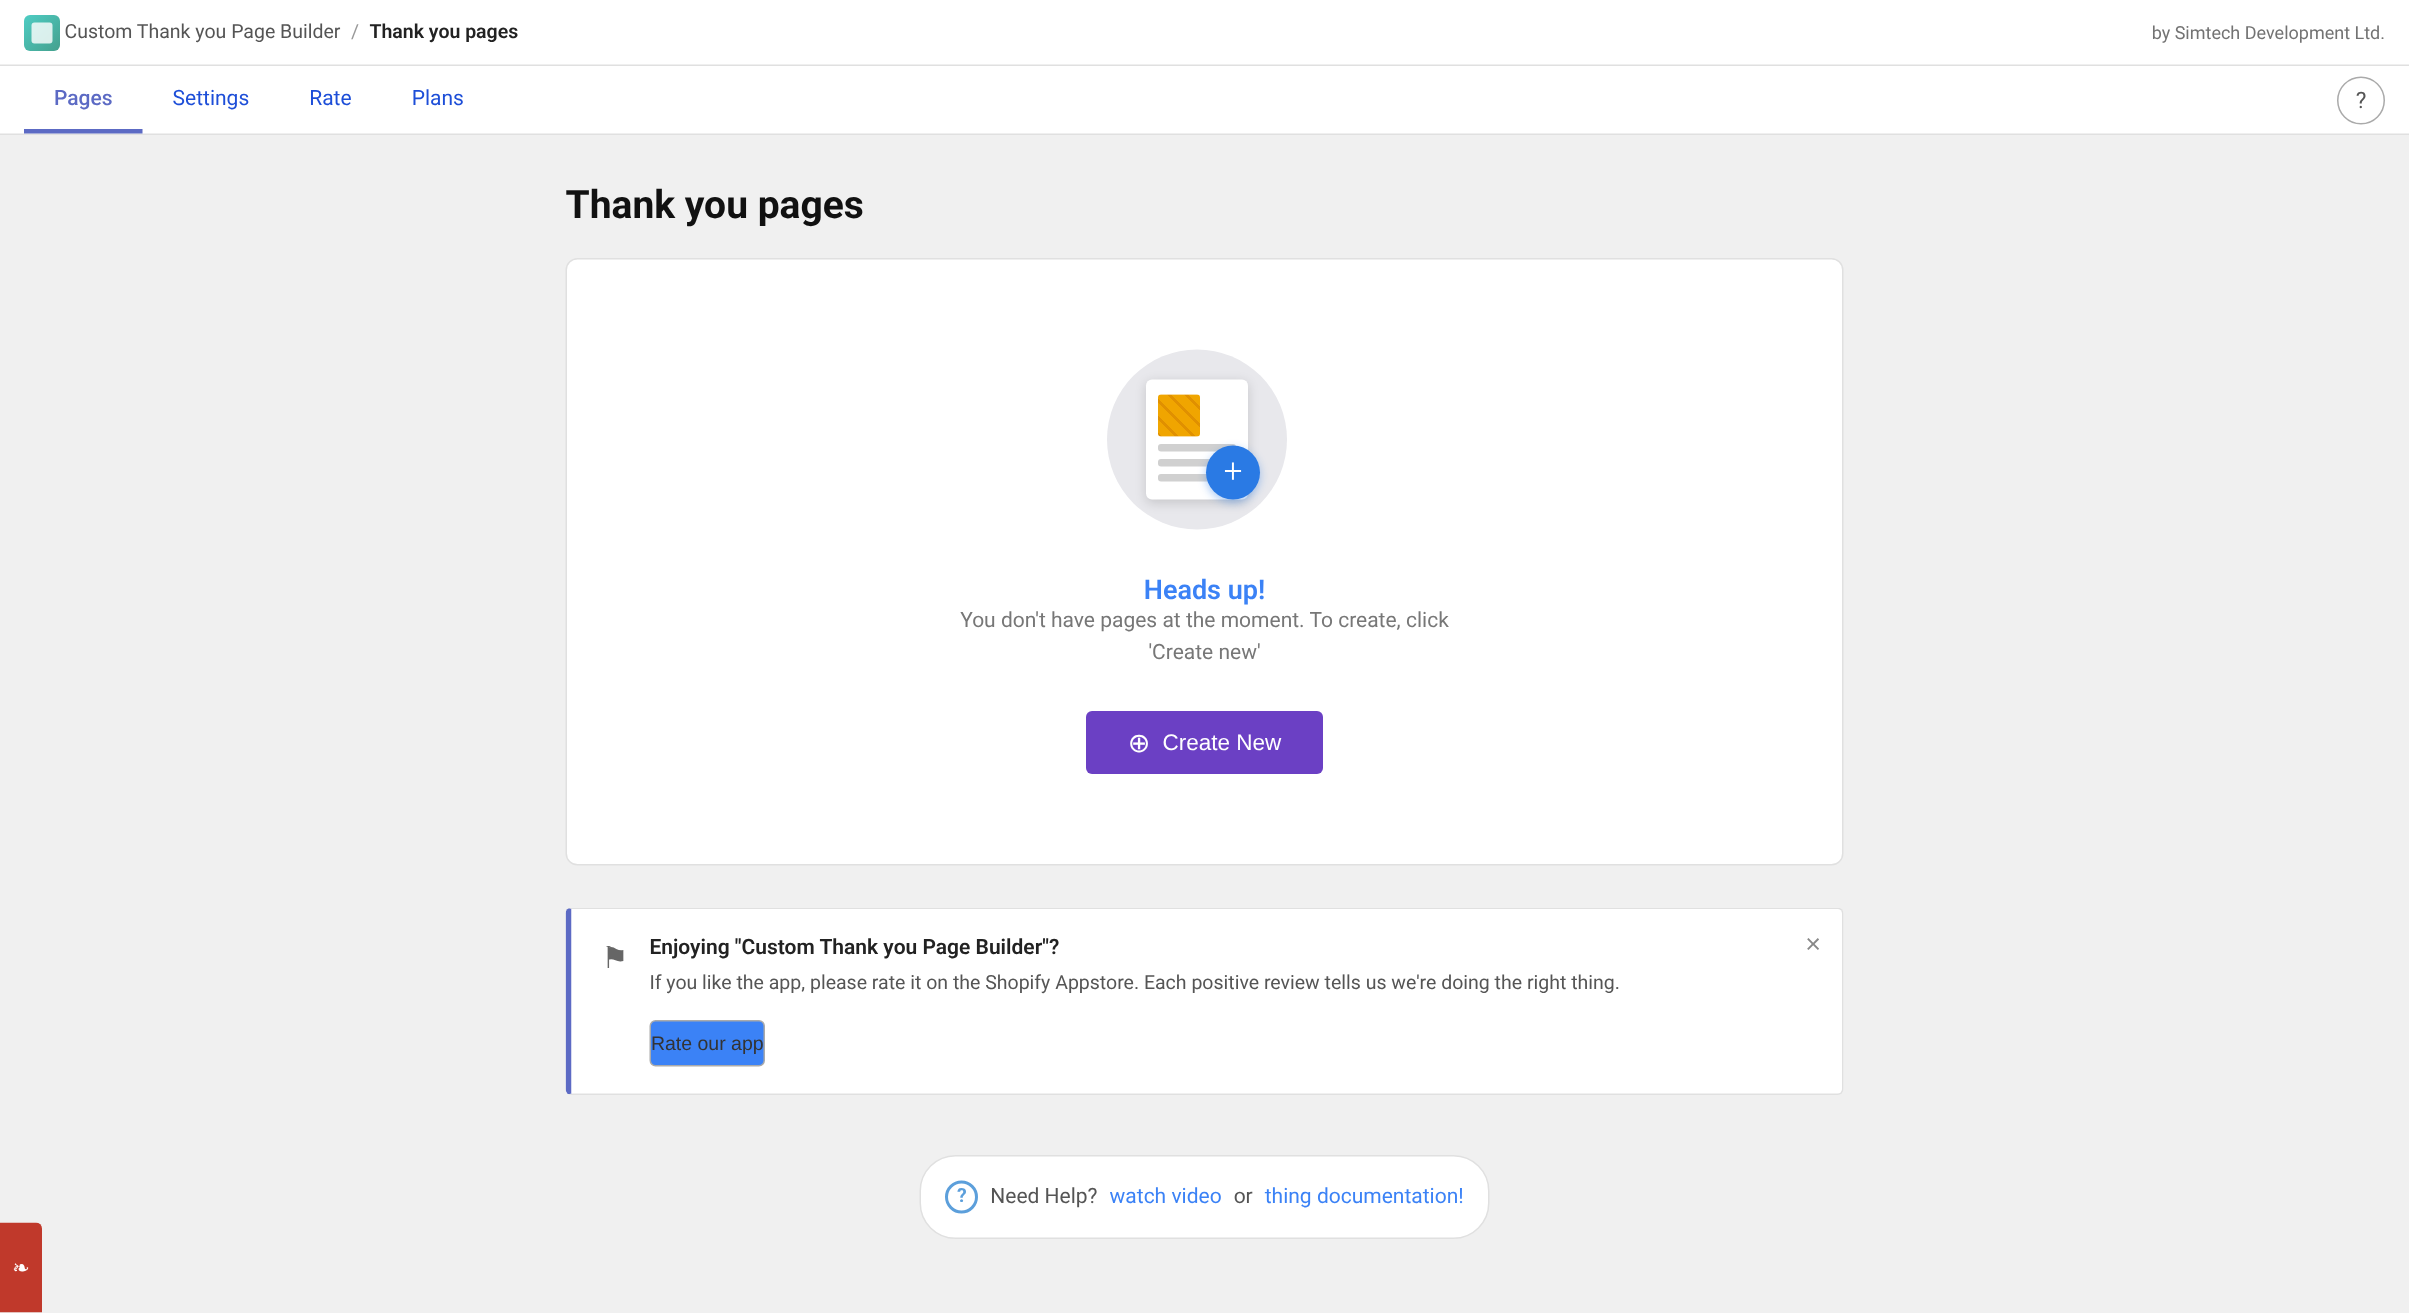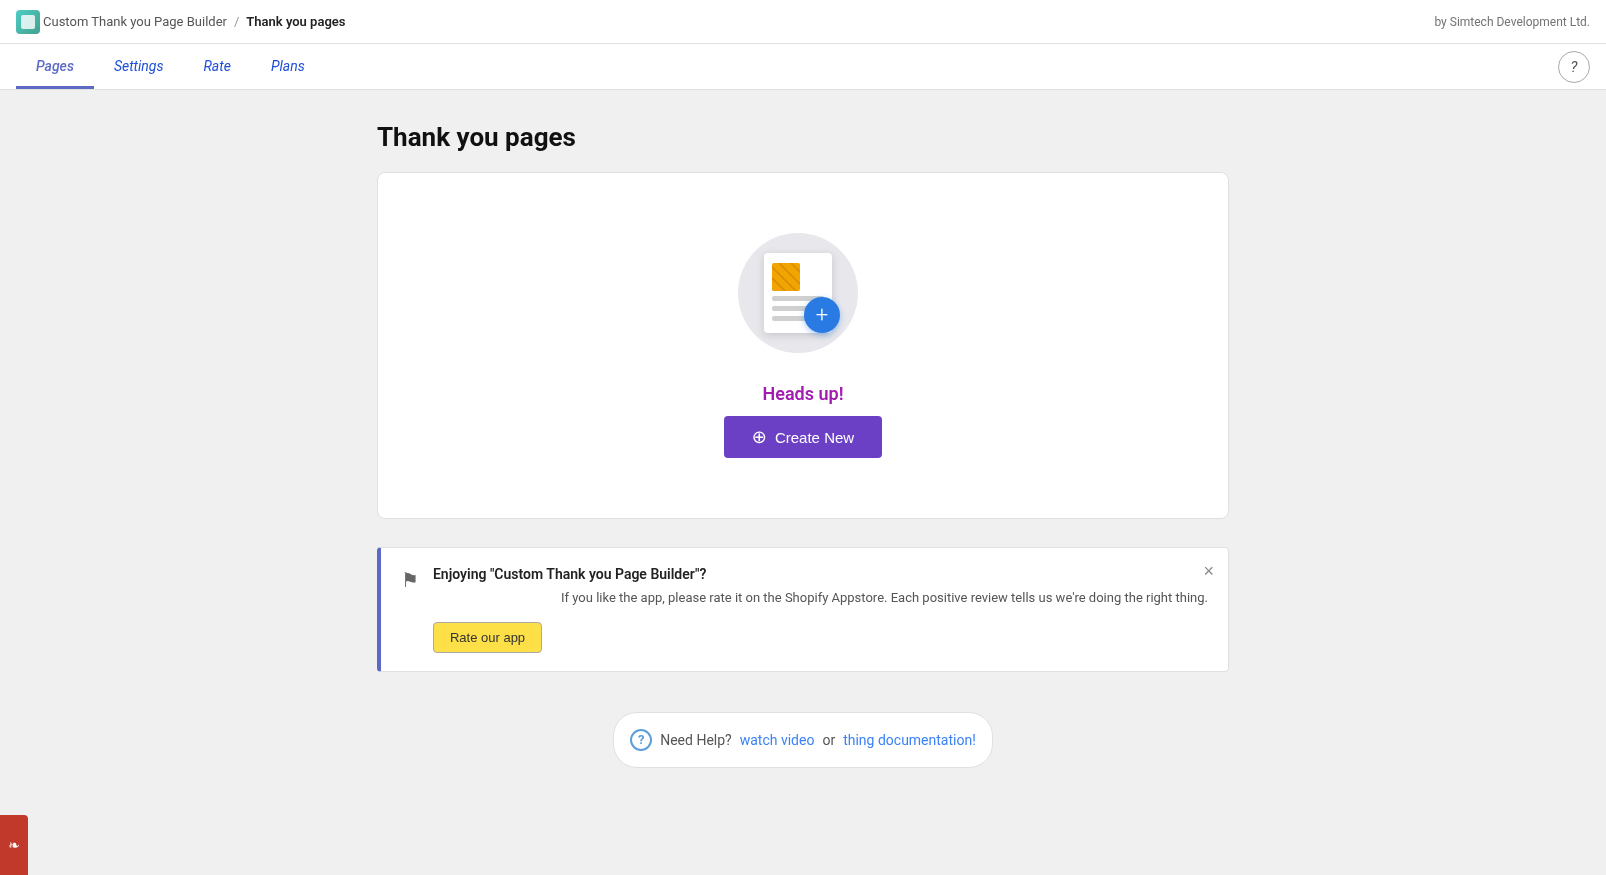--- a/index.html
+++ b/index.html
@@ -52,21 +52,20 @@
     }
 
     
     .nav-tabs {
       background: #fff;
       border-bottom: 1px solid #e0e0e0;
       display: flex;
       align-items: center;
       padding: 0 16px;
       gap: 0;
-      font-style: italic;
     }
     .nav-tab {
       padding: 14px 20px 12px;
       font-size: 14px;
       color: #1d4ed8;
       cursor: pointer;
       border-bottom: 3px solid transparent;
       text-decoration: none;
       display: block;
     }
@@ -181,22 +180,22 @@
       color: #fff;
       font-size: 22px;
       font-weight: 300;
       line-height: 1;
       box-shadow: 0 2px 6px rgba(42,122,228,0.4);
     }
 
     .empty-heading {
       font-size: 18px;
       font-weight: 600;
-      color: #a21caf;
-      margin-bottom: 12px;
+      color: #3b82f6;
+      margin-bottom: 0;
     }
     .empty-description {
       font-size: 14px;
       color: #777;
       max-width: 340px;
       line-height: 1.5;
       margin-bottom: 28px;
     }
     .create-new-btn {
       background: #6b40c4;
@@ -240,28 +239,27 @@
       font-size: 14px;
       font-weight: 600;
       color: #222;
       margin-bottom: 6px;
     }
     .banner-text {
       font-size: 13px;
       color: #555;
       line-height: 1.5;
       margin-bottom: 14px;
-      text-align: right;
     }
     .rate-btn {
       border: 1.5px solid #aaa;
-      background: #fde047;
+      background: #3b82f6;
       color: #333;
       border-radius: 4px;
-      padding: 7px 16px;
+      padding: 7px 0;
       font-size: 13px;
       cursor: pointer;
       text-align: center;
     }
     .close-btn {
       position: absolute;
       top: 14px;
       right: 14px;
       background: none;
       border: none;
@@ -357,20 +355,21 @@
           <div class="doc-image-block"></div>
           <div class="doc-line"></div>
           <div class="doc-line"></div>
           <div class="doc-line short"></div>
           <div class="plus-badge">+</div>
         </div>
       </div>
     </div>
 
     <h2 class="empty-heading">Heads up!</h2>
+    <p class="empty-description">You don't have pages at the moment. To create, click 'Create new'</p>
 
     <button class="create-new-btn">
       <span class="btn-plus-icon">⊕</span>
       <span>Create New</span>
     </button>
   </div>
 
   <div class="notification-banner">
     <span class="flag-icon">⚑</span>
     <div class="banner-content">

